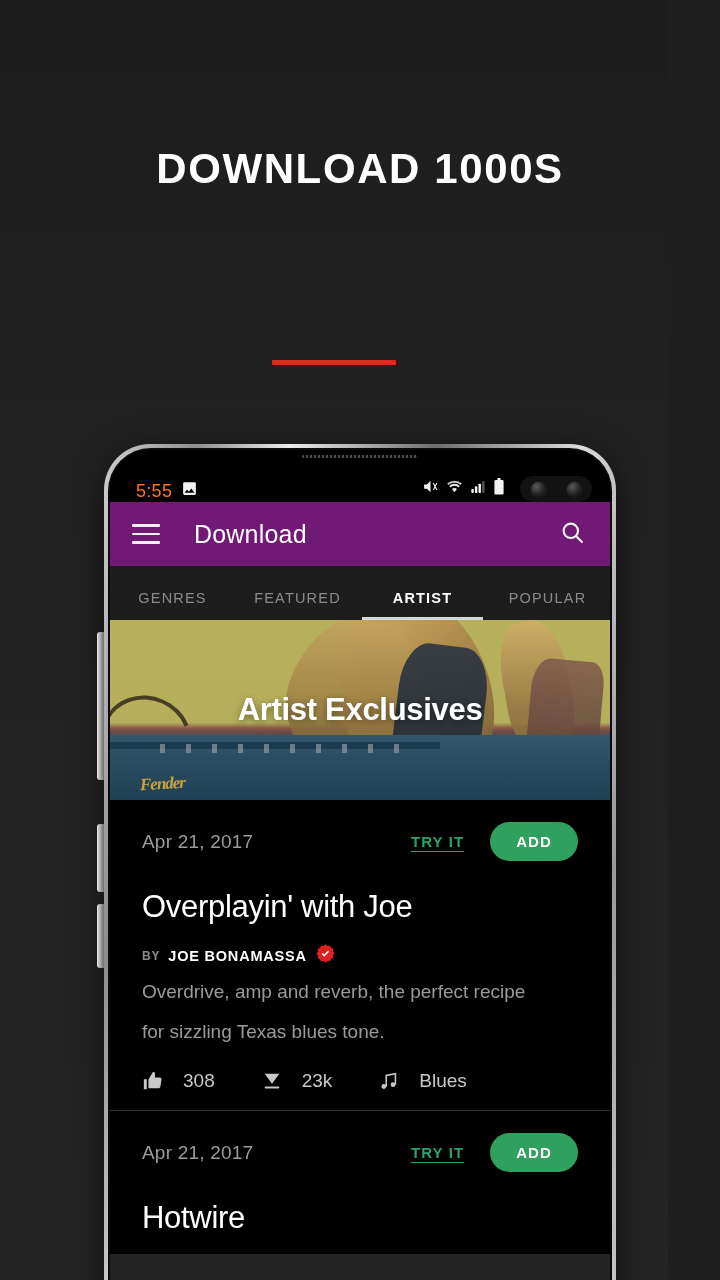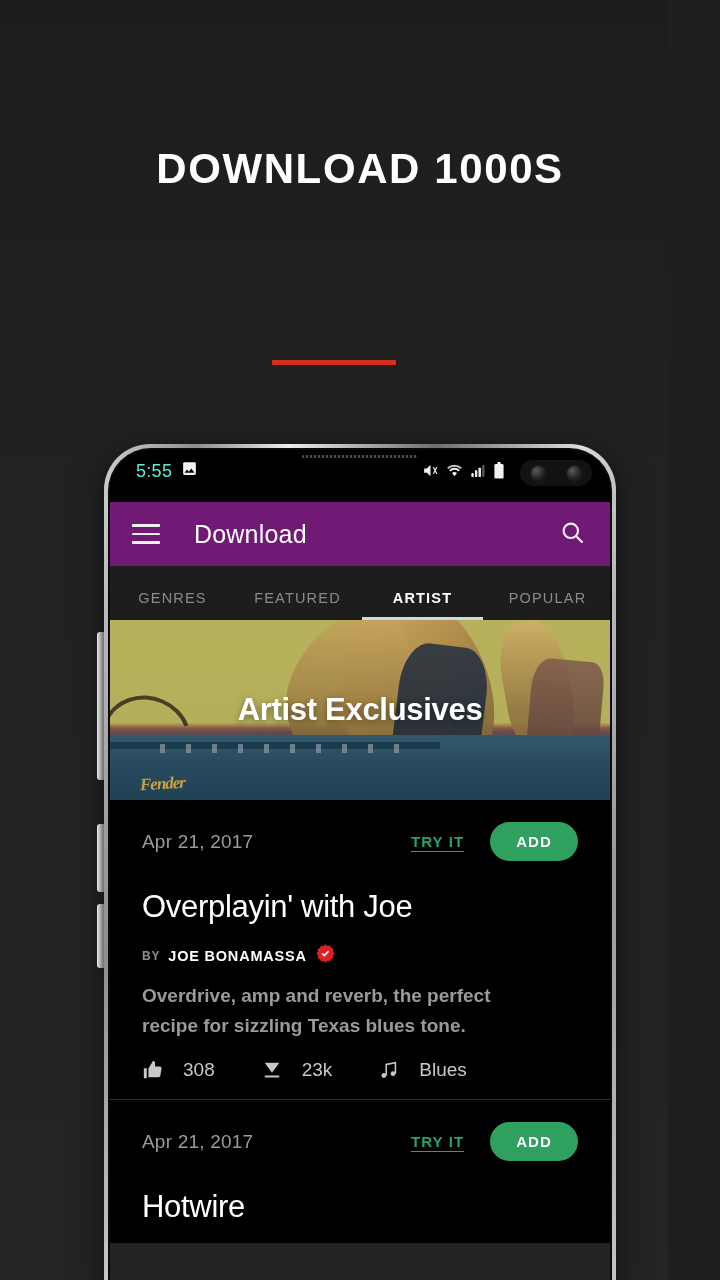--- a/index.html
+++ b/index.html
@@ -80,23 +80,23 @@
   }
   .btn-side.b1 { top:188px; height:148px; }
   .btn-side.b2 { top:380px; height:68px; }
   .btn-side.b3 { top:460px; height:64px; }
 
   
   .statusbar {
     position:relative;
     height:52px;
     background:#000;
-    display:flex; align-items:flex-start;
+    display:flex; align-items:flex-end;
     padding:10px 18px 0 26px;
-    color:#5eead4;
+    color:#f97316;
     font-size:17px;
     z-index:6;
   }
   .clock { font-size:18px; letter-spacing:.3px; }
   .sb-left { display:flex; align-items:center; gap:9px; }
   .sb-right { margin-left:auto; display:flex; align-items:center; gap:7px; }
   .sb-icon { display:block; }
   .camera-pill {
     width:72px; height:26px;
     border-radius:13px;
@@ -282,25 +282,24 @@
     letter-spacing:-.3px;
   }
   .card-byline {
     margin-top:18px;
     display:flex; align-items:center; gap:8px;
   }
   .by-label { color:#8c8c8c; font-size:12px; letter-spacing:.8px; font-weight:700; }
   .by-name { color:#ffffff; font-size:14.5px; font-weight:700; letter-spacing:.8px; }
   .verified { display:block; }
   .card-desc {
-    margin-top:13px;
+    margin-top:4px;
     color:#9a9a9a;
-    font-size:19px; line-height:30px;
+    font-size:19px; line-height:40px;
     max-width:400px;
-    font-weight:bold;
   }
   .card-stats { margin-top:18px; display:flex; align-items:center; gap:46px; }
   .stat { display:flex; align-items:flex-start; gap:19px; color:#c8c8c8; font-size:19px; }
   .stat svg { display:block; }
 </style>
 </head>
 <body>
 
 <div class="stage">
 

